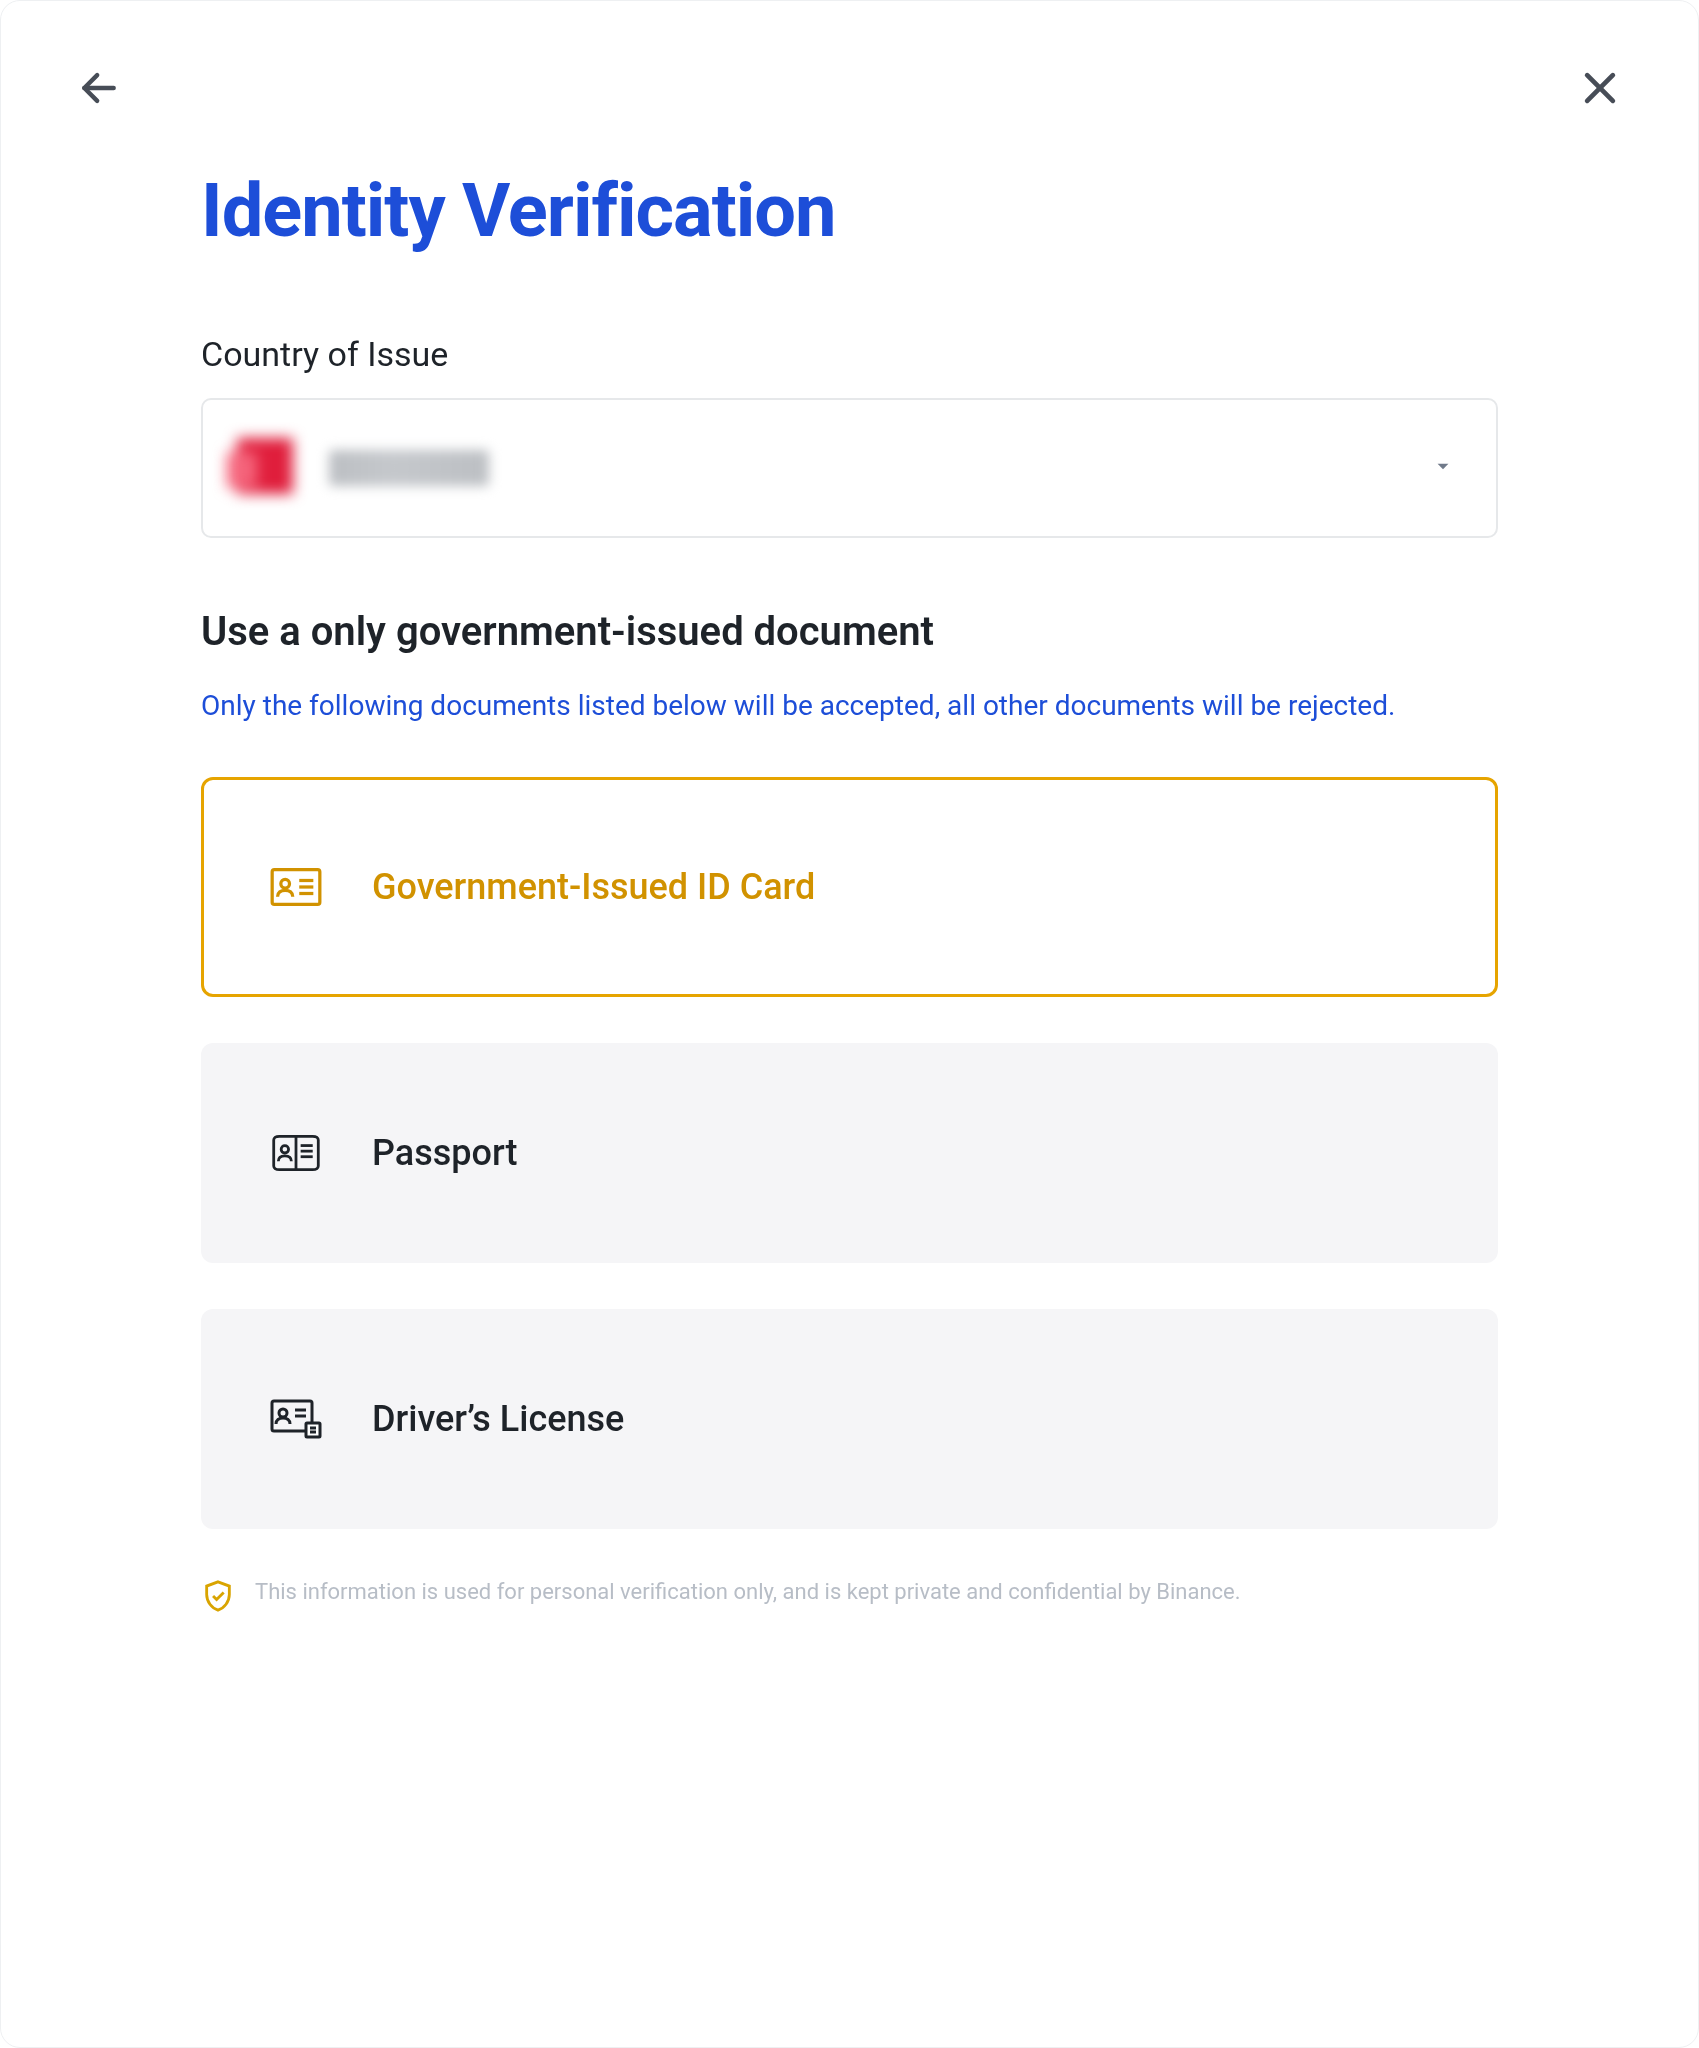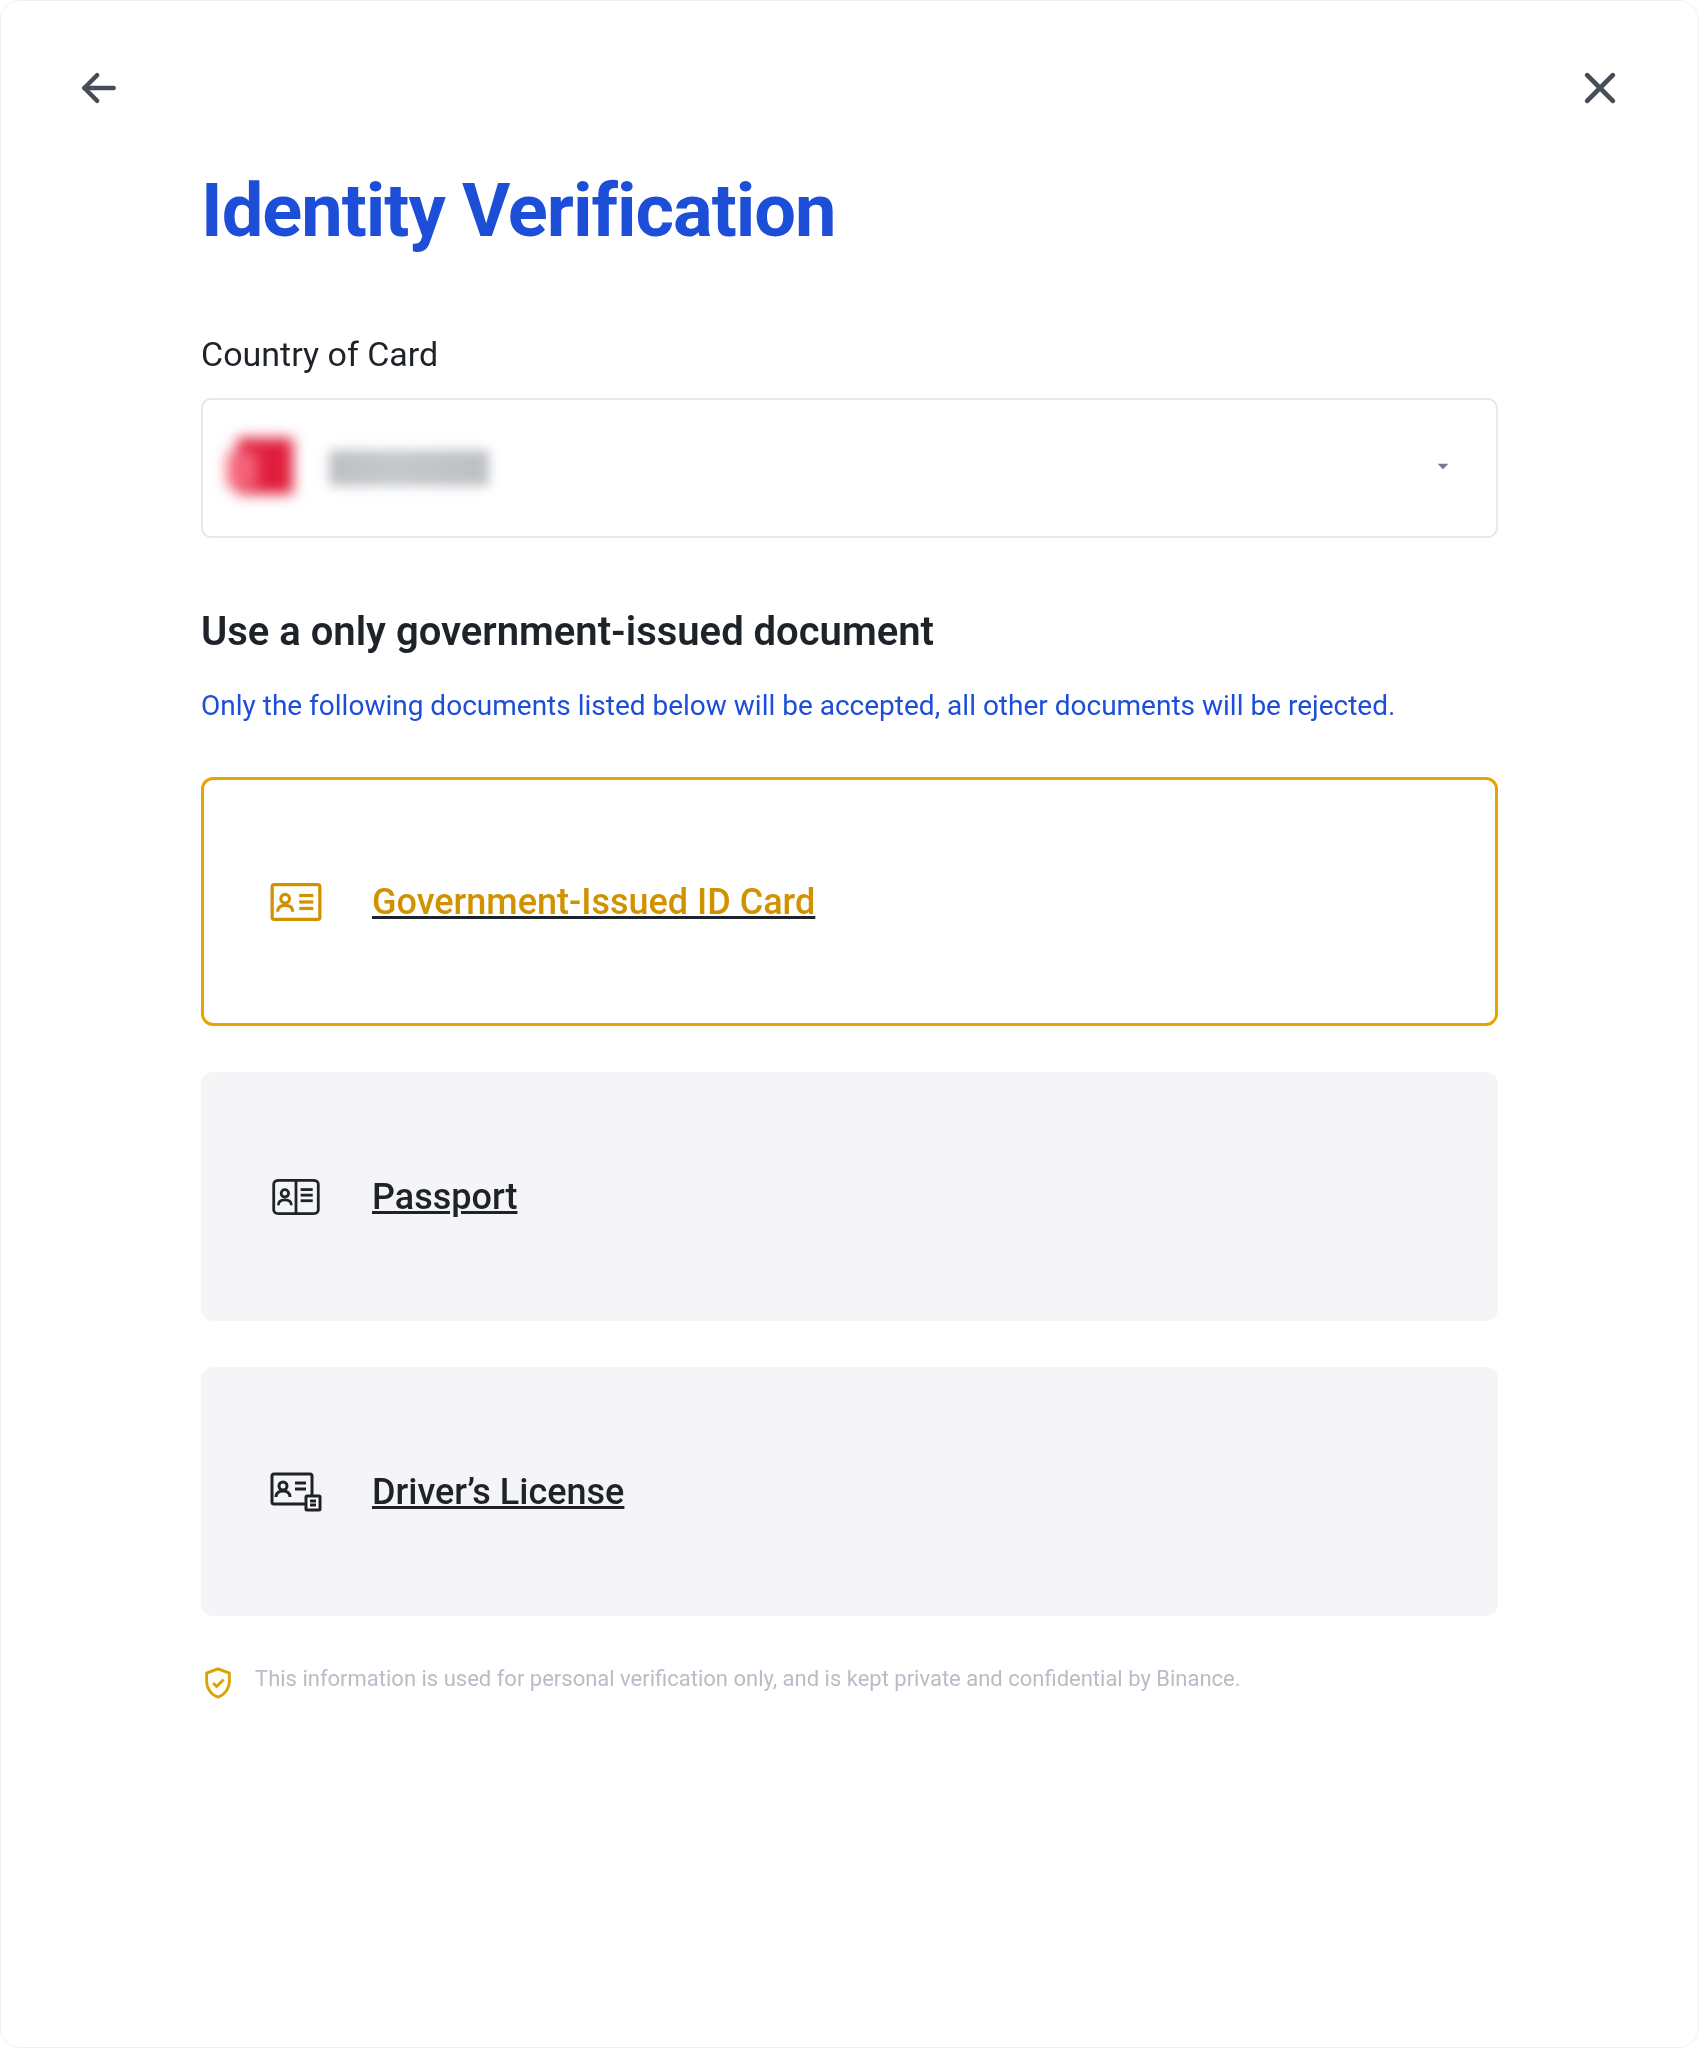--- a/index.html
+++ b/index.html
@@ -90,31 +90,30 @@
     margin-bottom: 30px;
   }
   .section-sub {
     font-size: 28px;
     line-height: 1.5;
     color: #1d4ed8;
     margin-bottom: 50px;
   }
   .doc-option {
     width: 100%;
-    height: 249px;
+    height: 220px;
     border-radius: 12px;
     display: flex;
     align-items: center;
     gap: 48px;
     padding: 0 64px;
     margin-bottom: 46px;
     cursor: pointer;
     border: 3px solid transparent;
     background: #f5f5f7;
-    text-decoration: underline;
   }
   .doc-option.selected {
     background: #ffffff;
     border: 3px solid #e6a400;
   }
   .doc-option .doc-label {
     font-size: 36px;
     font-weight: 500;
     color: #1e2329;
   }
@@ -188,21 +187,21 @@
           <line x1="19" y1="5" x2="5" y2="19"></line>
         </svg>
       </span>
     </button>
   </div>
 
   <div class="content">
 
     <h1 class="title">Identity Verification</h1>
 
-    <div class="field-label">Country of Card</div>
+    <div class="field-label">Country of Issue</div>
 
     <div class="select">
       <div class="select-left">
         <span class="flag-blur">
           <span class="b1"></span>
             <span class="b2"></span>
         </span>
         <span class="country-text-blur" aria-label="[redacted]"></span>
       </div>
       <span class="chevron">

